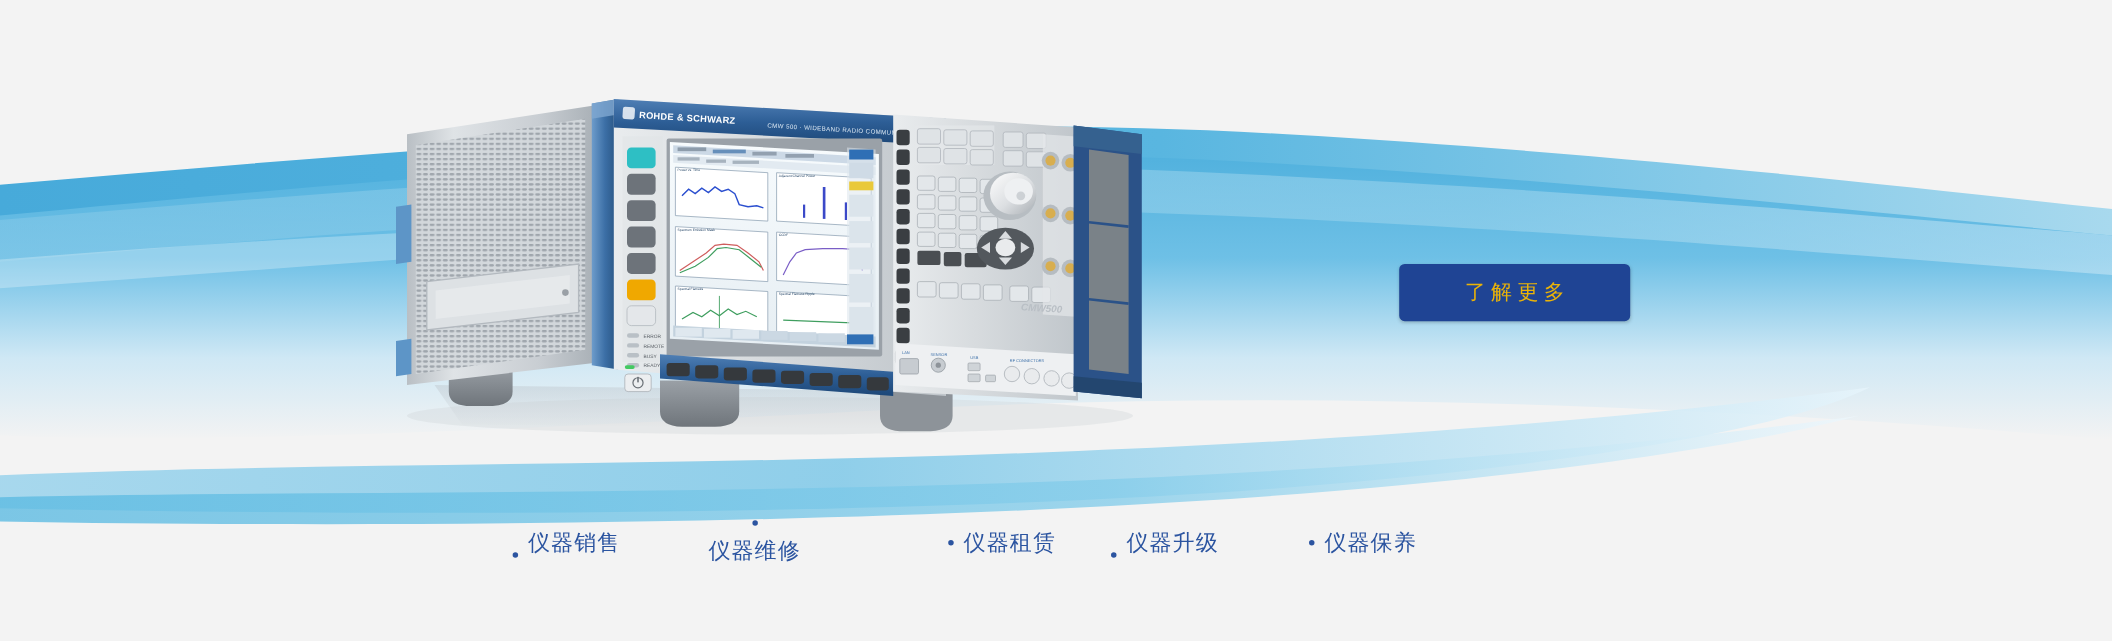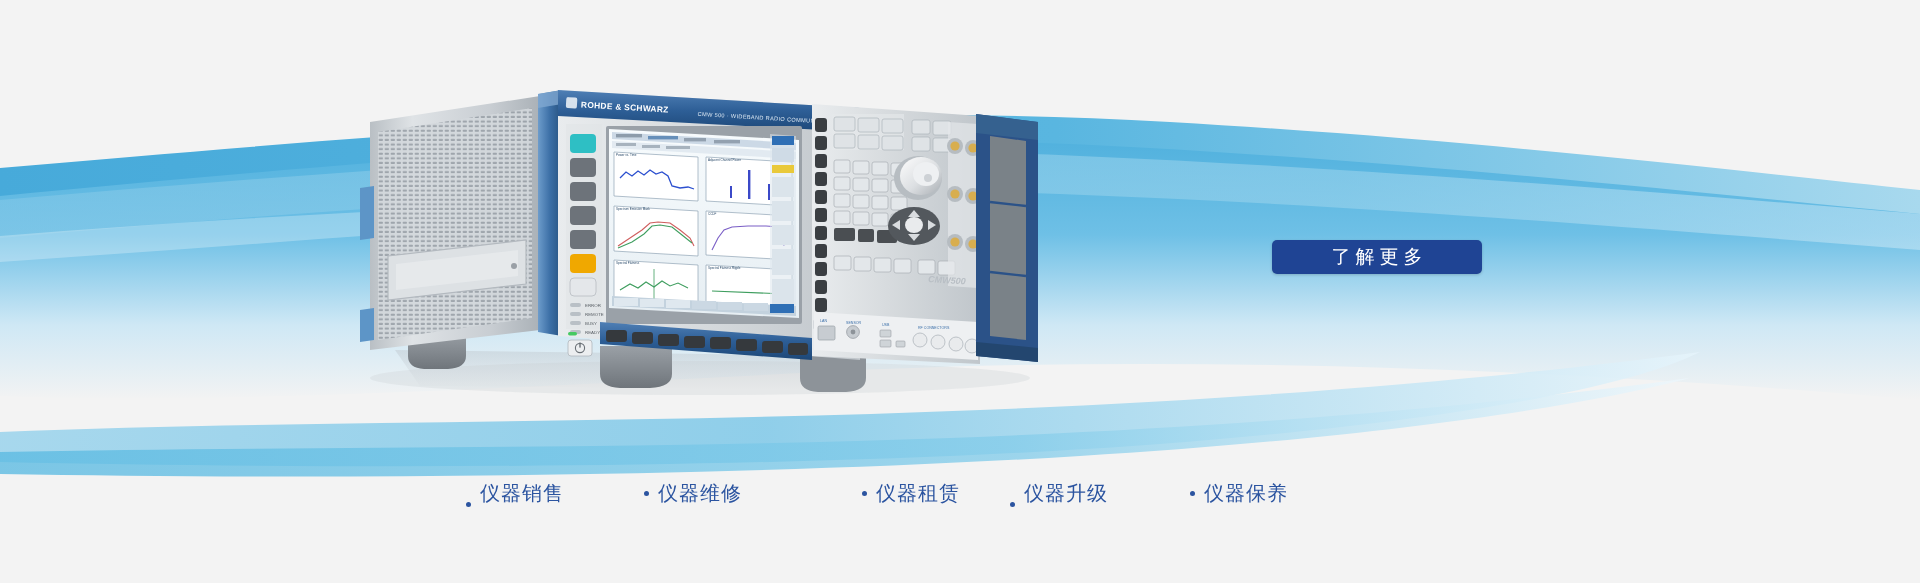--- a/index.html
+++ b/index.html
@@ -11,43 +11,43 @@
   .banner{position:relative;width:1920px;height:583px;overflow:hidden;background:#f3f3f3;}
 
   
   .waves{position:absolute;inset:0;width:1920px;height:583px;}
 
   
   .instrument{position:absolute;left:300px;top:60px;width:820px;height:340px;}
 
   
   .cta{
-    position:absolute;left:1272px;top:240px;width:210px;height:34px;
+    position:absolute;left:1272px;top:240px;width:210px;height:52px;
     background:#1f4494;border-radius:5px;border:none;
     display:flex;align-items:center;justify-content:center;
-    color:#ffffff;font-size:19px;letter-spacing:5px;
+    color:#eab308;font-size:19px;letter-spacing:5px;
     cursor:pointer;box-shadow:0 1px 3px rgba(0,0,0,.18);
     padding:0 0 0 5px;
   }
 
   
   .links{
     position:absolute;left:0;top:468px;width:1920px;height:50px;
     display:flex;align-items:center;
   }
   .link{
     display:flex;align-items:center;gap:9px;
     color:#2b54a0;font-size:20px;letter-spacing:1px;
     text-decoration:none;cursor:pointer;white-space:nowrap;
   }
   .link .dot{
     width:5px;height:5px;border-radius:50%;background:#2b54a0;flex:none;
   }
   .l0{position:absolute;left:466px;align-items:flex-end;}
-  .l1{position:absolute;left:644px;}
+  .l1{position:absolute;left:644px;flex-direction:column;}
   .l2{position:absolute;left:862px;}
   .l3{position:absolute;left:1010px;align-items:flex-end;}
   .l4{position:absolute;left:1190px;}
 </style>
 </head>
 <body>
 
 <div class="banner">
 
   <svg class="waves" viewBox="0 0 1920 583" preserveAspectRatio="none">

